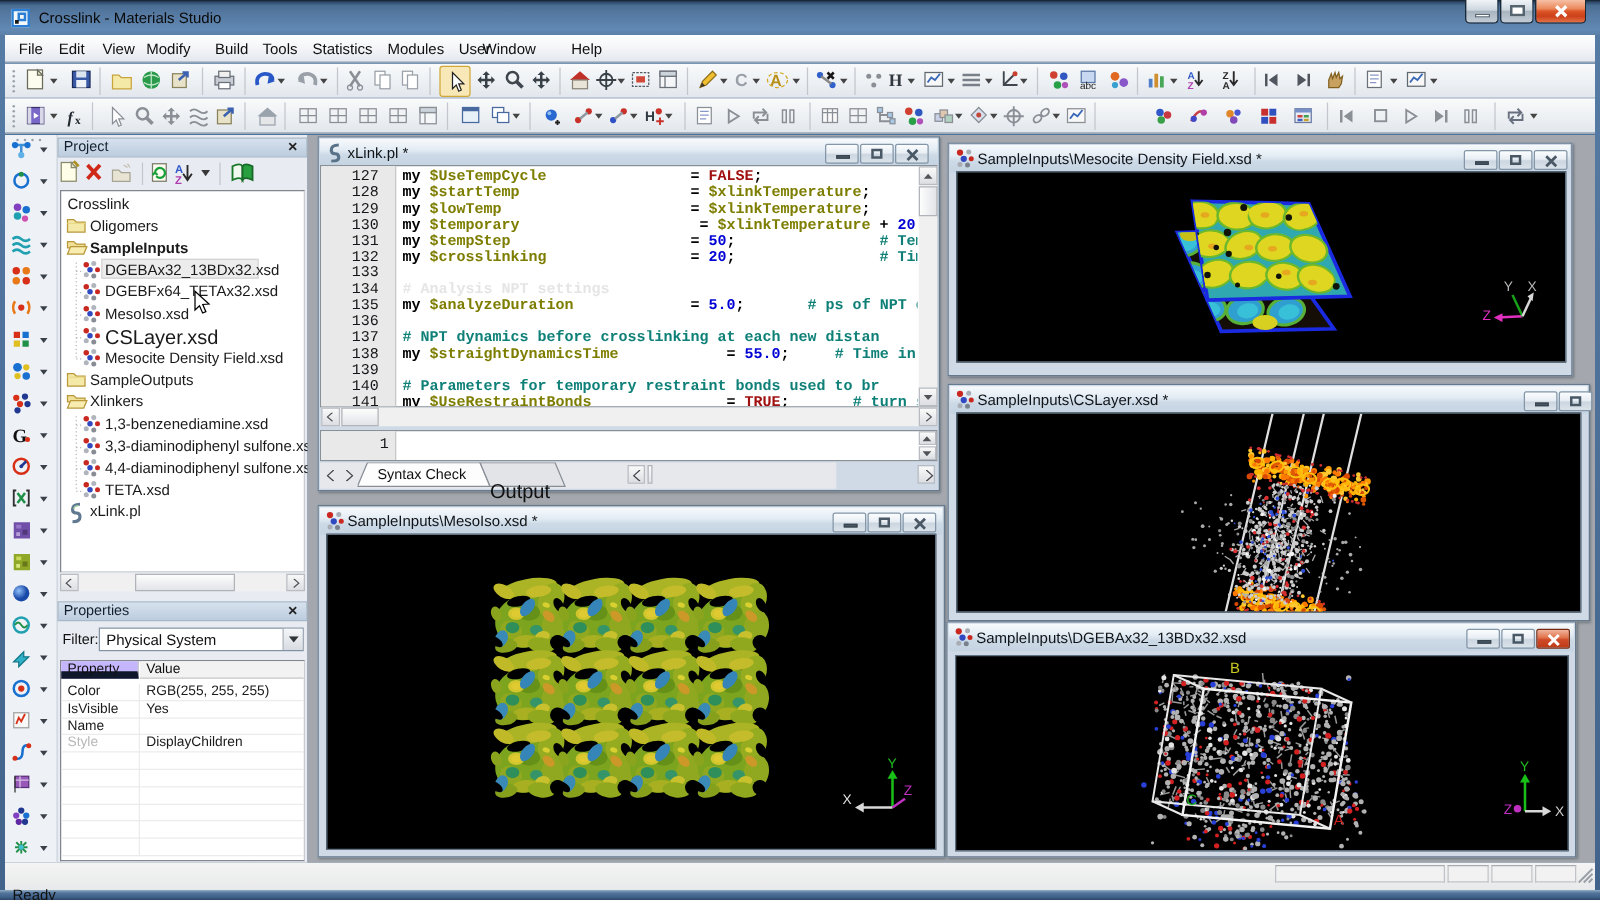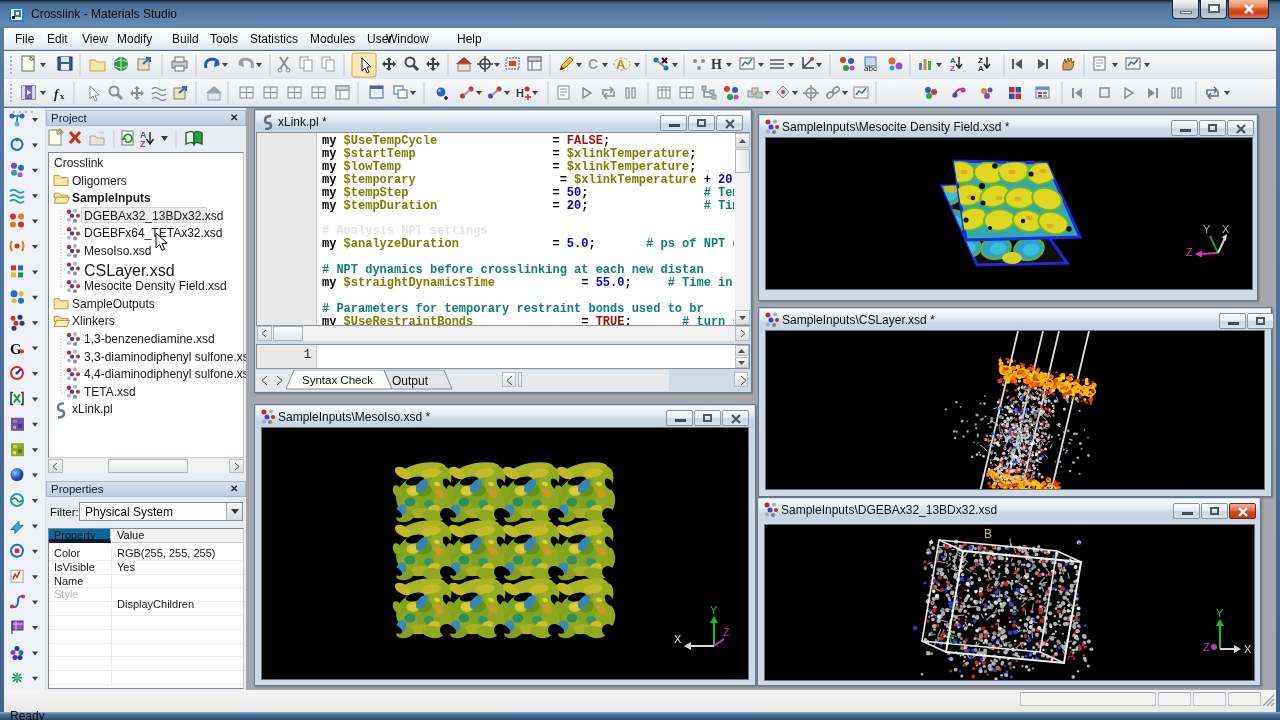--- a/index.html
+++ b/index.html
@@ -560,37 +560,37 @@
     <div class="abs" style="left:50px;top:506px;font-size:11.5px;color:#101010;">Filter:</div>
 <div class="abs" style="left:79px;top:502px;width:164px;height:19px;background:#fff;border:1px solid #8292a2;">
 <span class="abs" style="left:5px;top:2px;font-size:12px;color:#101010;">Physical System</span>
 <div class="abs" style="left:146px;top:0px;width:16px;height:17px;background:linear-gradient(180deg,#f4f6f8,#d8dce2);border-left:1px solid #a8b0b8;">
 <svg class="abs" style="left:4px;top:6px" width="9" height="6">
           <path d="M0 0 l8 0 l-4 5 z" fill="#303438"></path>
         </svg>
       </div>
 </div>
     <div class="abs" style="left:48px;top:528px;width:196px;height:161px;background:#fff;border:1px solid #82878f;border-right-color:#c8ccd2;">
-      <div class="abs" style="left:0;top:0;width:62px;height:14px;background:#0369a1;border-right:1px solid #c8c8c8;border-bottom:4px solid #0f172a;font-size:11px;color:#101010;padding-left:5px;">Property</div>
+      <div class="abs" style="left:0;top:0;width:62px;height:14px;background:#c4b5fd;border-right:1px solid #c8c8c8;border-bottom:6px solid #0f172a;font-size:11px;color:#101010;padding-left:5px;">Property</div>
       <div class="abs" style="left:63px;top:0;width:131px;height:14px;background:#f2f2f2;border-bottom:1px solid #c8c8c8;font-size:11px;color:#101010;padding-left:5px;">Value</div>
       <div class="abs" style="left:0;top:30.8px;width:194px;height:1px;background:#ececec;"></div>
       <div class="abs" style="left:62px;top:18.0px;width:1px;height:13.8px;background:#ececec;"></div>
       <div class="abs" style="left:5px;top:18.0px;font-size:11px;color:#1a1a1a;">Color</div>
       <div class="abs" style="left:68px;top:18.0px;font-size:11px;color:#1a1a1a;">RGB(255, 255, 255)</div>
       <div class="abs" style="left:0;top:44.6px;width:194px;height:1px;background:#ececec;"></div>
       <div class="abs" style="left:62px;top:31.8px;width:1px;height:13.8px;background:#ececec;"></div>
       <div class="abs" style="left:5px;top:31.8px;font-size:11px;color:#1a1a1a;">IsVisible</div>
       <div class="abs" style="left:68px;top:31.8px;font-size:11px;color:#1a1a1a;">Yes</div>
       <div class="abs" style="left:0;top:58.400000000000006px;width:194px;height:1px;background:#ececec;"></div>
       <div class="abs" style="left:62px;top:45.6px;width:1px;height:13.8px;background:#ececec;"></div>
       <div class="abs" style="left:5px;top:45.6px;font-size:11px;color:#1a1a1a;">Name</div>
       <div class="abs" style="left:0;top:72.2px;width:194px;height:1px;background:#ececec;"></div>
       <div class="abs" style="left:62px;top:59.400000000000006px;width:1px;height:13.8px;background:#ececec;"></div>
       <div class="abs" style="left:5px;top:59.400000000000006px;font-size:11px;color:#b8b8b8;">Style</div>
-      <div class="abs" style="left:68px;top:59.400000000000006px;font-size:11px;color:#1a1a1a;margin-top:10px;">DisplayChildren</div>
+      <div class="abs" style="left:68px;top:59.400000000000006px;font-size:11px;color:#1a1a1a;">DisplayChildren</div>
       <div class="abs" style="left:0;top:86.0px;width:194px;height:1px;background:#ececec;"></div>
       <div class="abs" style="left:62px;top:73.2px;width:1px;height:13.8px;background:#ececec;"></div>
       <div class="abs" style="left:0;top:99.8px;width:194px;height:1px;background:#ececec;"></div>
       <div class="abs" style="left:62px;top:87.0px;width:1px;height:13.8px;background:#ececec;"></div>
       <div class="abs" style="left:0;top:113.60000000000001px;width:194px;height:1px;background:#ececec;"></div>
       <div class="abs" style="left:62px;top:100.80000000000001px;width:1px;height:13.8px;background:#ececec;"></div>
       <div class="abs" style="left:0;top:127.4px;width:194px;height:1px;background:#ececec;"></div>
       <div class="abs" style="left:62px;top:114.60000000000001px;width:1px;height:13.8px;background:#ececec;"></div>
       <div class="abs" style="left:0;top:141.20000000000002px;width:194px;height:1px;background:#ececec;"></div>
       <div class="abs" style="left:62px;top:128.4px;width:1px;height:13.8px;background:#ececec;"></div>
@@ -622,27 +622,43 @@
         <div class="mbtn" style="left:432px;">
           <div class="abs" style="left:8px;top:3px;width:9px;height:8px;border:2px solid #4a5866;"></div>
         </div>
         <div class="mbtn" style="left:404px;">
           <div class="abs" style="left:8px;top:8px;width:11px;height:3px;background:#4a5866;border:1px solid #38444f;"></div>
         </div>
       </div>
     </div>
     <div class="abs" style="left:256px;top:132px;width:494px;height:194px;background:#fff;border:1px solid #889098;"></div>
     <div class="abs" style="left:257px;top:133px;width:60px;height:192px;background:#e9e9e9;border-right:1px solid #c8c8c8;"></div>
+    <pre class="abs" style="left:257px;top:135px;width:46px;font-size:12px;line-height:12.9px;color:#16161a;text-align:right;">127
+128
+129
+130
+131
+132
+133
+134
+135
+136
+137
+138
+139
+140
+141
+</pre>
     <div class="abs" style="left:318px;top:133px;width:416px;height:192px;overflow:hidden;">
       <pre style="position:absolute;left:4px;top:2px;font-size:12px;line-height:12.9px;font-weight:bold;"><span style="color:#000000">my </span><span style="color:#7d7d00">$UseTempCycle</span>                <span style="color:#000000">= </span><span style="color:#a01010">FALSE</span><span style="color:#000000">;</span>
 <span style="color:#000000">my </span><span style="color:#7d7d00">$startTemp</span>                   <span style="color:#000000">= </span><span style="color:#7d7d00">$xlinkTemperature</span><span style="color:#000000">;</span>
 <span style="color:#000000">my </span><span style="color:#7d7d00">$lowTemp</span>                     <span style="color:#000000">= </span><span style="color:#7d7d00">$xlinkTemperature</span><span style="color:#000000">;</span>
 <span style="color:#000000">my </span><span style="color:#7d7d00">$temporary</span>                    <span style="color:#000000">= </span><span style="color:#7d7d00">$xlinkTemperature</span><span style="color:#000000"> + </span><span style="color:#0000d4">20</span>
 <span style="color:#000000">my </span><span style="color:#7d7d00">$tempStep</span>                    <span style="color:#000000">= </span><span style="color:#0000d4">50</span><span style="color:#000000">;</span>                <span style="color:#0e8078"># Temperature</span>
-<span style="color:#000000">my </span><span style="color:#7d7d00">$tempDuration</span>                <span style="color:#000000">= </span><span style="color:#0000d4">20</span><span style="color:#000000">;</span>                <span style="color:#0e8078"># Time at each</span>
+<span style="color:#000000">my </span><span style="color:#7d7d00">$crosslinking</span>                <span style="color:#000000">= </span><span style="color:#0000d4">20</span><span style="color:#000000">;</span>                <span style="color:#0e8078"># Time at each</span>
 
 <span style="color:#e5e5e5"># Analysis NPT settings</span>
 <span style="color:#000000">my </span><span style="color:#7d7d00">$analyzeDuration</span>             <span style="color:#000000">= </span><span style="color:#0000d4">5.0</span><span style="color:#000000">;</span>       <span style="color:#0e8078"># ps of NPT dy</span>
 
 <span style="color:#0e8078"># NPT dynamics before crosslinking at each new distan</span>
 <span style="color:#000000">my </span><span style="color:#7d7d00">$straightDynamicsTime</span>            <span style="color:#000000">= </span><span style="color:#0000d4">55.0</span><span style="color:#000000">;</span>     <span style="color:#0e8078"># Time in</span>
 
 <span style="color:#0e8078"># Parameters for temporary restraint bonds used to br</span>
 <span style="color:#000000">my </span><span style="color:#7d7d00">$UseRestraintBonds</span>               <span style="color:#000000">= </span><span style="color:#a01010">TRUE</span><span style="color:#000000">;</span>       <span style="color:#0e8078"># turn str</span></pre>
     </div>
@@ -689,21 +705,21 @@
 <div class="abs" style="left:16px;top:3px;width:14px;height:15px;">
         <svg class="abs" style="left:3px;top:3px" width="8" height="9">
           <path d="M2 0 l5 4.5 l-5 4.5" stroke="#404448" fill="none"></path>
         </svg>
       </div>
 <svg class="abs" style="left:30px;top:0px" width="220" height="21">
 <path d="M8 0 L98 0 L106 19 L0 19 Z" fill="#fdfdfd" stroke="#888e96"></path>
 <path d="M106 19 L98 0 L158 0 L166 19 Z" fill="#e2e4e8" stroke="#888e96"></path>
 </svg>
 <span class="abs" style="left:46px;top:4px;font-size:11.5px;color:#101010;">Syntax Check</span>
-<span class="abs" style="left:136px;top:4px;font-size:12px;color:#101010;">Output</span>
+<span class="abs" style="left:136px;top:15px;font-size:16px;color:#101010;">Output</span>
 <div class="abs" style="left:246px;top:2px;width:14px;height:15px;background:linear-gradient(180deg,#fafafa,#dcdee2);border:1px solid #b8bcc2;">
         <svg class="abs" style="left:3px;top:3px" width="8" height="9">
           <path d="M6 0 l-5 4.5 l5 4.5" stroke="#404448" fill="none"></path>
         </svg>
       </div>
 <div class="abs" style="left:262px;top:2px;width:4px;height:15px;background:linear-gradient(180deg,#fdfdfd,#e2e4e8);border:1px solid #b0b4ba;"></div>
 <div class="abs" style="left:478px;top:2px;width:14px;height:15px;background:linear-gradient(180deg,#fafafa,#dcdee2);border:1px solid #b8bcc2;">
         <svg class="abs" style="left:4px;top:3px" width="8" height="9">
           <path d="M2 0 l5 4.5 l-5 4.5" stroke="#404448" fill="none"></path>
         </svg>

